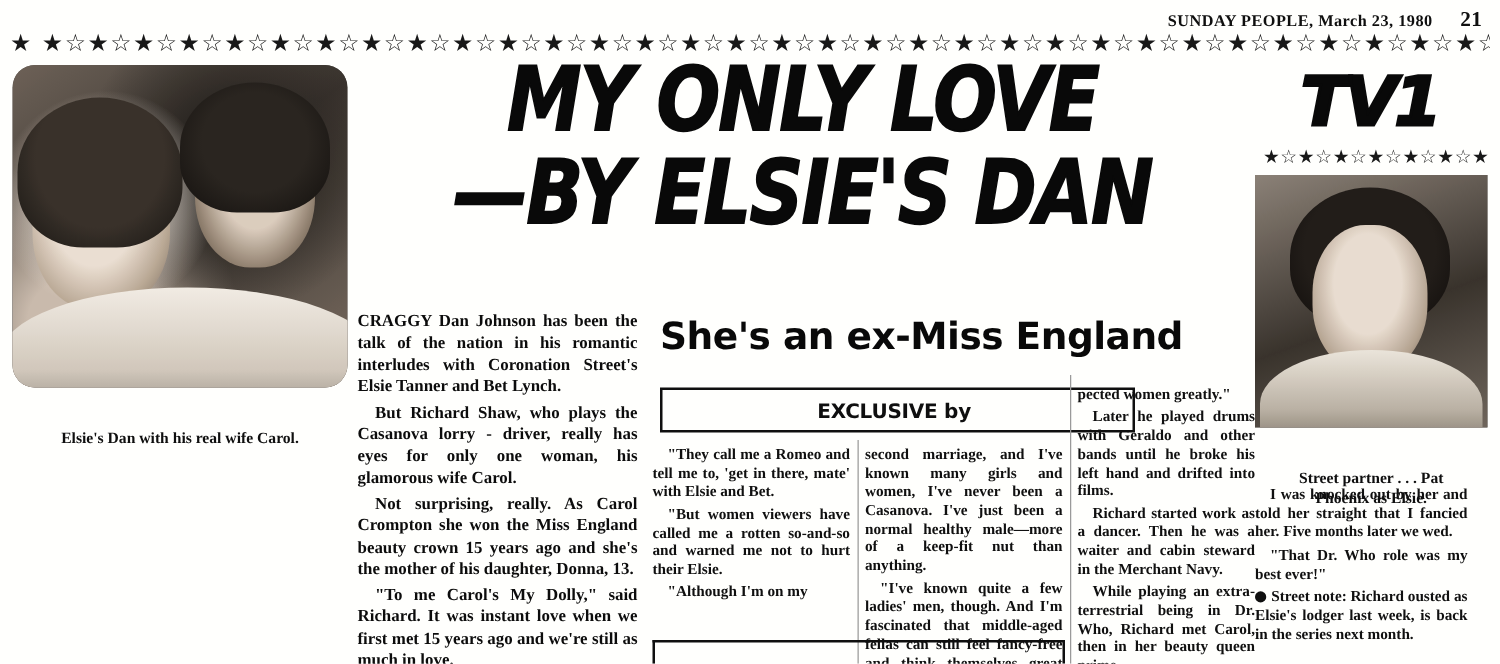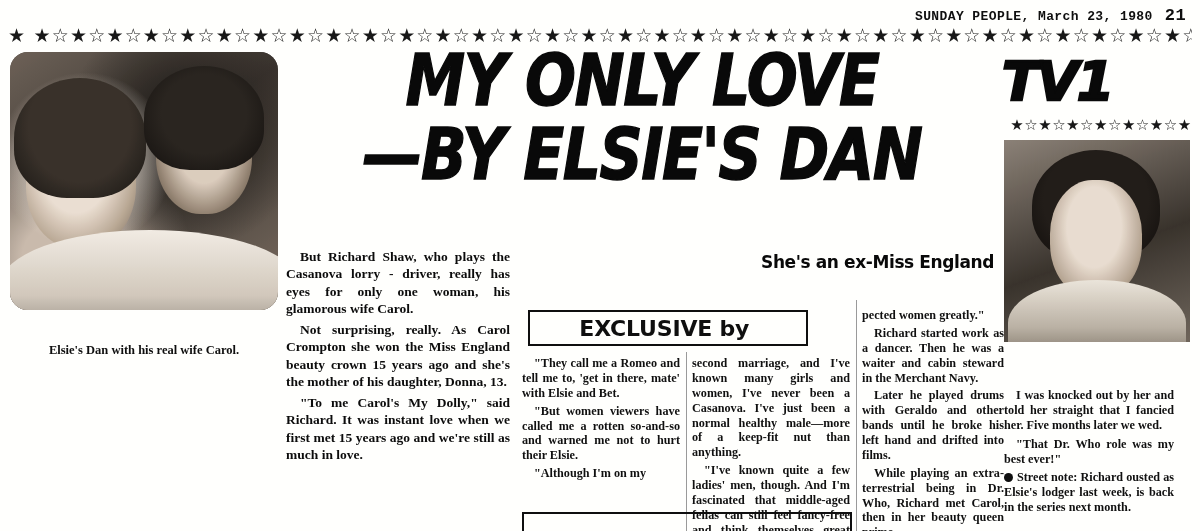--- a/index.html
+++ b/index.html
@@ -18,28 +18,28 @@
     position: relative;
     width: 1200px; height: 531px;
     background: #fdfdfb;
     filter: contrast(1.02);
   }
 
   
   .masthead {
     position: absolute;
     top: 6px; right: 14px;
-    font-family: Liberation Mono, monospace;
+    font-family: Liberation Serif, serif;
     font-weight: bold;
     font-size: 13px;
     letter-spacing: .4px;
     color: #111;
     display: flex;
     align-items: baseline;
-    gap: 12px;
+    gap: 22px;
   }
   .masthead .pageno {
     font-size: 17px;
     font-weight: bold;
   }
 
   
   .starrule {
     position: absolute;
     top: 24px; left: 8px;
@@ -143,21 +143,21 @@
     position: absolute;
     right: 10px; top: 52px;
     width: 188px; height: 62px;
     font-family: "DejaVu Sans", sans-serif;
     font-weight: bold;
     font-style: italic;
     font-size: 54px;
     line-height: 60px;
     letter-spacing: -2px;
     color: #0b0b0b;
-    text-align: left;
+    text-align: center;
     -webkit-text-stroke: 2.5px #0b0b0b;
   }
 
   
   .intro {
     position: absolute;
     left: 286px; top: 248px;
     width: 224px;
     font-family: "Liberation Serif", serif;
     font-weight: bold;
@@ -170,38 +170,38 @@
   .intro p { margin: 0 0 4px 0; text-indent: 0; }
   .intro p.ind { text-indent: 14px; }
 
   
   .subhead {
     position: absolute;
     left: 528px; top: 252px;
     width: 466px;
     font-family: "DejaVu Sans", sans-serif;
     font-weight: bold;
-    font-size: 17px;
+    font-size: 30px;
     letter-spacing: -0.4px;
     color: #0b0b0b;
-    text-align: right;
+    text-align: left;
   }
 
   
   .exclusive {
     position: absolute;
     left: 528px; top: 310px;
-    width: 280px; height: 36px;
+    width: 380px; height: 36px;
     border: 2px solid #111;
     display: flex;
     align-items: center;
     justify-content: center;
     font-family: "DejaVu Sans", sans-serif;
     font-weight: bold;
-    font-size: 22px;
+    font-size: 16px;
     letter-spacing: -0.2px;
   }
   .exclusive .by { font-weight: bold; }
 
   
   .bodycol {
     position: absolute;
     font-family: "Liberation Serif", serif;
     font-size: 12.2px;
     line-height: 1.22;
@@ -301,20 +301,21 @@
 
   <div class="headline">
     <span class="l1">MY ONLY LOVE</span>
     <span class="l2">—BY ELSIE'S DAN</span>
   </div>
 
   <div class="tvlogo">TV1</div>
   <div class="starrule small">★☆★☆★☆★☆★☆★☆★</div>
 
   <div class="intro">
+    <p class="lead">CRAGGY Dan Johnson has been the talk of the nation in his romantic interludes with Coronation Street's Elsie Tanner and Bet Lynch.</p>
     <p class="ind">But Richard Shaw, who plays the Casanova lorry - driver, really has eyes for only one woman, his glamorous wife Carol.</p>
     <p class="ind">Not surprising, really. As Carol Crompton she won the Miss England beauty crown 15 years ago and she's the mother of his daughter, Donna, 13.</p>
     <p class="ind">"To me Carol's My Dolly," said Richard. It was instant love when we first met 15 years ago and we're still as much in love.</p>
   </div>
 
   <div class="subhead">She's an ex-Miss England</div>
 
   <div class="exclusive">
     <span class="by">EXCLUSIVE</span>&nbsp;<span>by</span>&nbsp;
   </div>
@@ -325,37 +326,41 @@
     <p>"Although I'm on my</p>
   </div>
 
   <div class="bodycol col2">
     <p class="noind">second marriage, and I've known many girls and women, I've never been a Casanova. I've just been a normal healthy male—more of a keep-fit nut than anything.</p>
     <p>"I've known quite a few ladies' men, though. And I'm fascinated that middle-aged fellas can still feel fancy-free and think themselves great lovers. I've always</p>
   </div>
 
   <div class="bodycol col3">
     <p class="noind">pected women greatly."</p>
+    <p>Later he played drums with Geraldo and other bands until he broke his left hand and drifted into films.</p>
     <p>Richard started work as a dancer. Then he was a waiter and cabin steward in the Merchant Navy.</p>
-    <p>Later he played drums with Geraldo and other bands until he broke his left hand and drifted into films.</p>
     <p>While playing an extra-terrestrial being in Dr. Who, Richard met Carol, then in her beauty queen prime.</p>
 
   </div>
 
   <div class="rule-v" style="left:686px; top:352px; height:179px;"></div>
   <div class="rule-v" style="left:856px; top:300px; height:231px;"></div>
 
   <div class="botbox"></div>
 
   <div class="photo-right">
     <div class="bg"></div>
     <div class="hair"></div>
     <div class="face"></div>
     <div class="body"></div>
   </div>
+  <div class="caption cap-right">
+    <span>Street partner . . . Pat</span><br>
+    <span>Phoenix as Elsie.</span>
+  </div>
 
   <div class="rightcol">
     <p class="noind">I was knocked out by her and told her straight that I fancied her. Five months later we wed.</p>
     <p>"That Dr. Who role was my best ever!"</p>
     <p class="bullet"><span class="bulletdot"></span><span>Street note: Richard ousted as Elsie's lodger last week, is back in the series next month.</span></p>
   </div>
 
 </div>
 
 </body></html>

